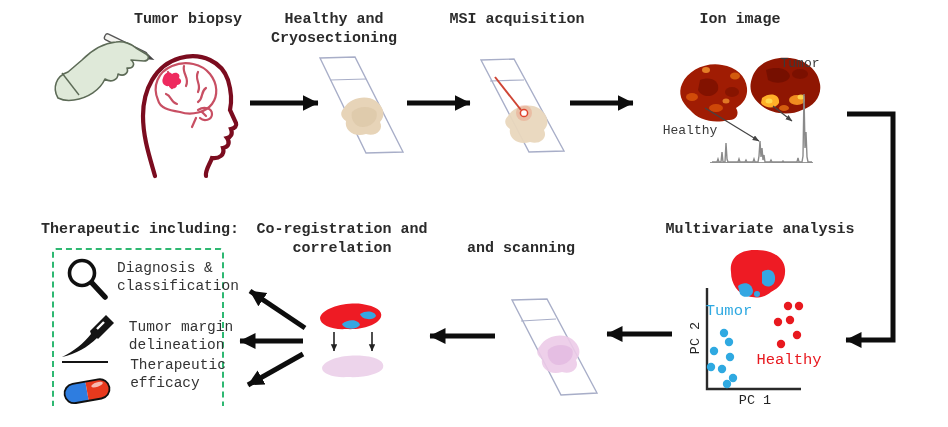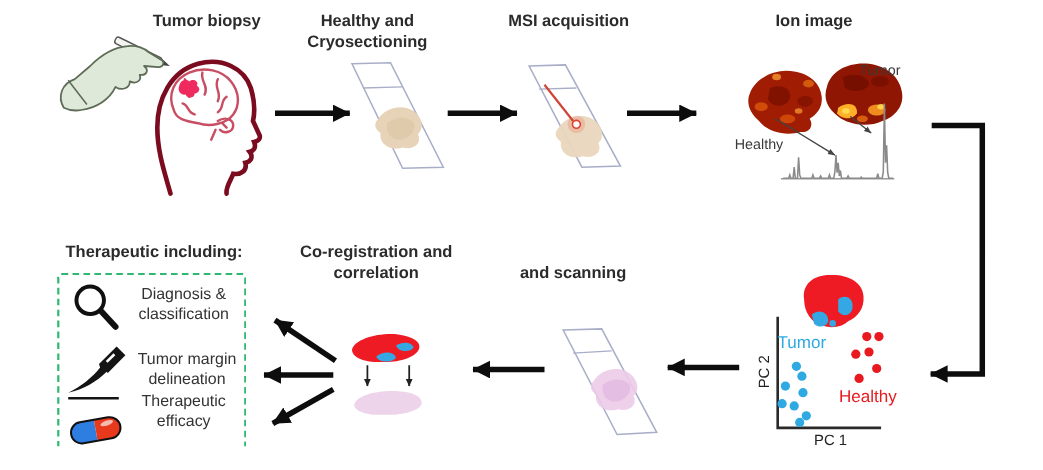--- a/index.html
+++ b/index.html
@@ -1,18 +1,18 @@
 <!DOCTYPE html>
 <html><head>
 <meta charset="utf-8">
 <style>
   html,body{margin:0;padding:0;background:#fff;}
   .canvas{
     position:relative;width:948px;height:406px;background:#ffffff;
-    font-family:Liberation Sans, sans-serif;overflow:hidden;
+    font-family:Liberation Mono, monospace;overflow:hidden;
   }
   .art{position:absolute;left:0;top:0;}
   .t{
     position:absolute;transform:translateX(-50%);
     font-size:15px;line-height:19px;font-weight:700;color:#2b2b2b;
     white-space:nowrap;text-align:center;
   }
   .lbl{
     position:absolute;transform:translateX(-50%);
     font-size:13px;line-height:15px;font-weight:400;color:#3a3a3a;
@@ -27,21 +27,21 @@
     position:absolute;transform:translateX(-50%);
     font-size:15.5px;line-height:17px;font-weight:400;white-space:nowrap;
   }
   .bio-box{
     position:absolute;left:52px;top:248px;width:172px;height:163px;
     border:2.5px dashed #2eb872;border-radius:4px;box-sizing:border-box;
   }
   .bio-text{
     position:absolute;transform:translateX(-50%);
     font-size:14.5px;line-height:18px;font-weight:400;color:#333;
-    text-align:center;white-space:nowrap;
+    text-align:left;white-space:nowrap;margin-left:11px;
   }
 </style>
 </head>
 <body>
 
 <div class="canvas">
 
   <svg class="art" width="948" height="427" viewBox="0 0 948 427">
     <defs>
       <marker id="ah" markerWidth="4" markerHeight="3.4" refX="3.1" refY="1.6" orient="auto" markerUnits="strokeWidth">
@@ -250,20 +250,21 @@
   <div class="t" style="left:334px;top:10px">Healthy and</div>
   <div class="t" style="left:334px;top:29px">Cryosectioning</div>
 
   <div class="t" style="left:517px;top:10px">MSI acquisition</div>
 
   <div class="t" style="left:740px;top:10px">Ion image</div>
 
   <div class="lbl" style="left:800px;top:56px">Tumor</div>
   <div class="lbl" style="left:690px;top:123px">Healthy</div>
 
+  <div class="t" style="left:760px;top:220px">Multivariate analysis</div>
 
   <div class="cluster" style="left:729px;top:303px;color:#2fa9e1">Tumor</div>
   <div class="cluster" style="left:789px;top:352px;color:#e8191f">Healthy</div>
 
   <div class="axis-lbl rot" style="left:695px;top:338px">PC 2</div>
   <div class="axis-lbl" style="left:755px;top:400px">PC 1</div>
 
   <div class="t" style="left:521px;top:239px">and scanning</div>
 
   <div class="t" style="left:342px;top:220px">Co-registration and</div>

